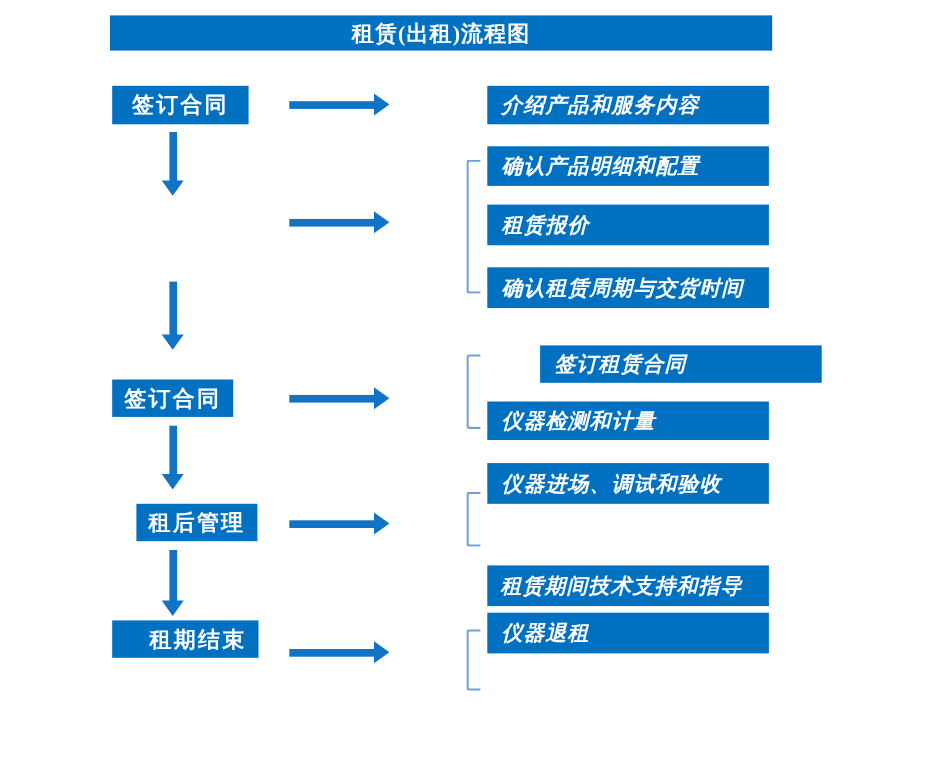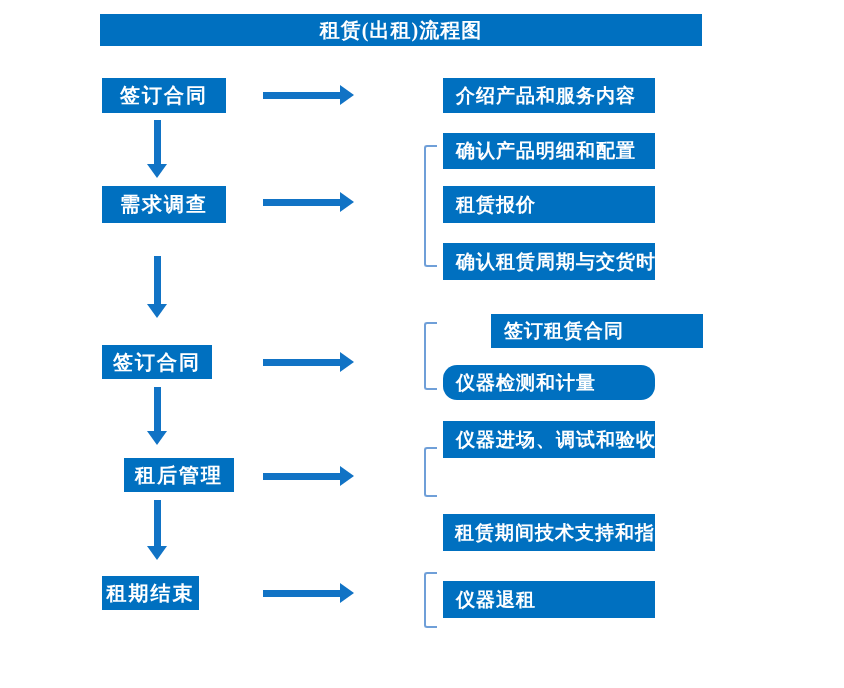--- a/index.html
+++ b/index.html
@@ -12,77 +12,76 @@
     background:var(--box);color:var(--text);
     display:flex;align-items:center;justify-content:center;
     font-size:20px;font-weight:bold;letter-spacing:1px;
   }
   .lbox{
     position:absolute;left:102px;background:var(--box);color:var(--text);
     display:flex;align-items:center;justify-content:center;
     font-size:20px;font-weight:bold;letter-spacing:2px;
   }
   .rbox{
-    position:absolute;left:443px;width:212px;background:var(--box);color:var(--text);
+    position:absolute;left:443px;width:256px;background:var(--box);color:var(--text);
     display:flex;align-items:center;box-sizing:border-box;padding-left:13px;
-    font-size:19px;font-weight:bold;letter-spacing:1px;white-space:nowrap;
+    font-size:19px;font-weight:bold;letter-spacing:1px;white-space:nowrap;font-style:italic;
   }
   .varrow{position:absolute;left:147px;width:20px;}
   .vshaft{position:absolute;left:7px;top:0;bottom:13px;width:7px;background:var(--arrow);}
   .vhead{position:absolute;left:0;bottom:0;width:0;height:0;
     border-left:10px solid transparent;border-right:10px solid transparent;
     border-top:14px solid var(--arrow);}
   .harrow{position:absolute;left:263px;width:91px;height:20px;}
   .hshaft{position:absolute;left:0;right:13px;top:7px;height:7px;background:var(--arrow);}
   .hhead{position:absolute;right:0;top:0;width:0;height:0;
     border-top:10px solid transparent;border-bottom:10px solid transparent;
     border-left:14px solid var(--arrow);}
   .bracket{
     position:absolute;left:424px;width:13px;box-sizing:border-box;
     border:2px solid var(--bracket);border-right:none;border-radius:3px 0 0 3px;
     background:transparent;
   }
   .lb1{top:78px;width:124px;height:35px;}
   .lb2{top:186px;width:124px;height:37px;}
   .lb3{top:345px;width:110px;height:34px;}
   .lb4{top:458px;width:110px;height:34px;margin-left:22px;}
-  .lb5{top:576px;width:97px;height:34px;}
+  .lb5{top:564px;width:110px;height:34px;padding-left:23px;}
   .va1{top:120px;height:58px;}
   .va2{top:256px;height:62px;}
   .va3{top:387px;height:58px;}
   .va4{top:500px;height:60px;}
   .ha1{top:85px;}
   .ha2{top:192px;}
   .ha3{top:352px;}
   .ha4{top:466px;}
   .ha5{top:583px;}
   .rb1{top:78px;height:35px;}
   .rb2{top:133px;height:36px;}
   .rb3{top:186px;height:37px;}
   .rb4{top:243px;height:37px;}
   .rb5{top:314px;height:34px;margin-left:48px;}
-  .rb6{top:365px;height:35px;border-radius:14px;}
+  .rb6{top:365px;height:35px;}
   .rb7{top:421px;height:37px;}
   .rb8{top:514px;height:37px;padding-left:12px;}
-  .rb9{top:581px;height:37px;}
+  .rb9{top:557px;height:37px;}
   .rb10{top:608px;height:38px;}
   .br2{top:145px;height:122px;}
   .br3{top:322px;height:68px;}
   .br4{top:447px;height:50px;}
   .br5{top:572px;height:56px;}
 </style>
 </head>
 <body>
 
 <div class="stage">
 
   <div class="titlebar">租赁(出租)流程图</div>
 
   <div class="lbox lb1">签订合同</div>
-  <div class="lbox lb2">需求调查</div>
   <div class="lbox lb3">签订合同</div>
   <div class="lbox lb4">租后管理</div>
   <div class="lbox lb5">租期结束</div>
 
   <div class="varrow va1">
       <div class="vshaft"></div>
       <div class="vhead"></div>
     </div>
   <div class="varrow va2">
       <div class="vshaft"></div>

